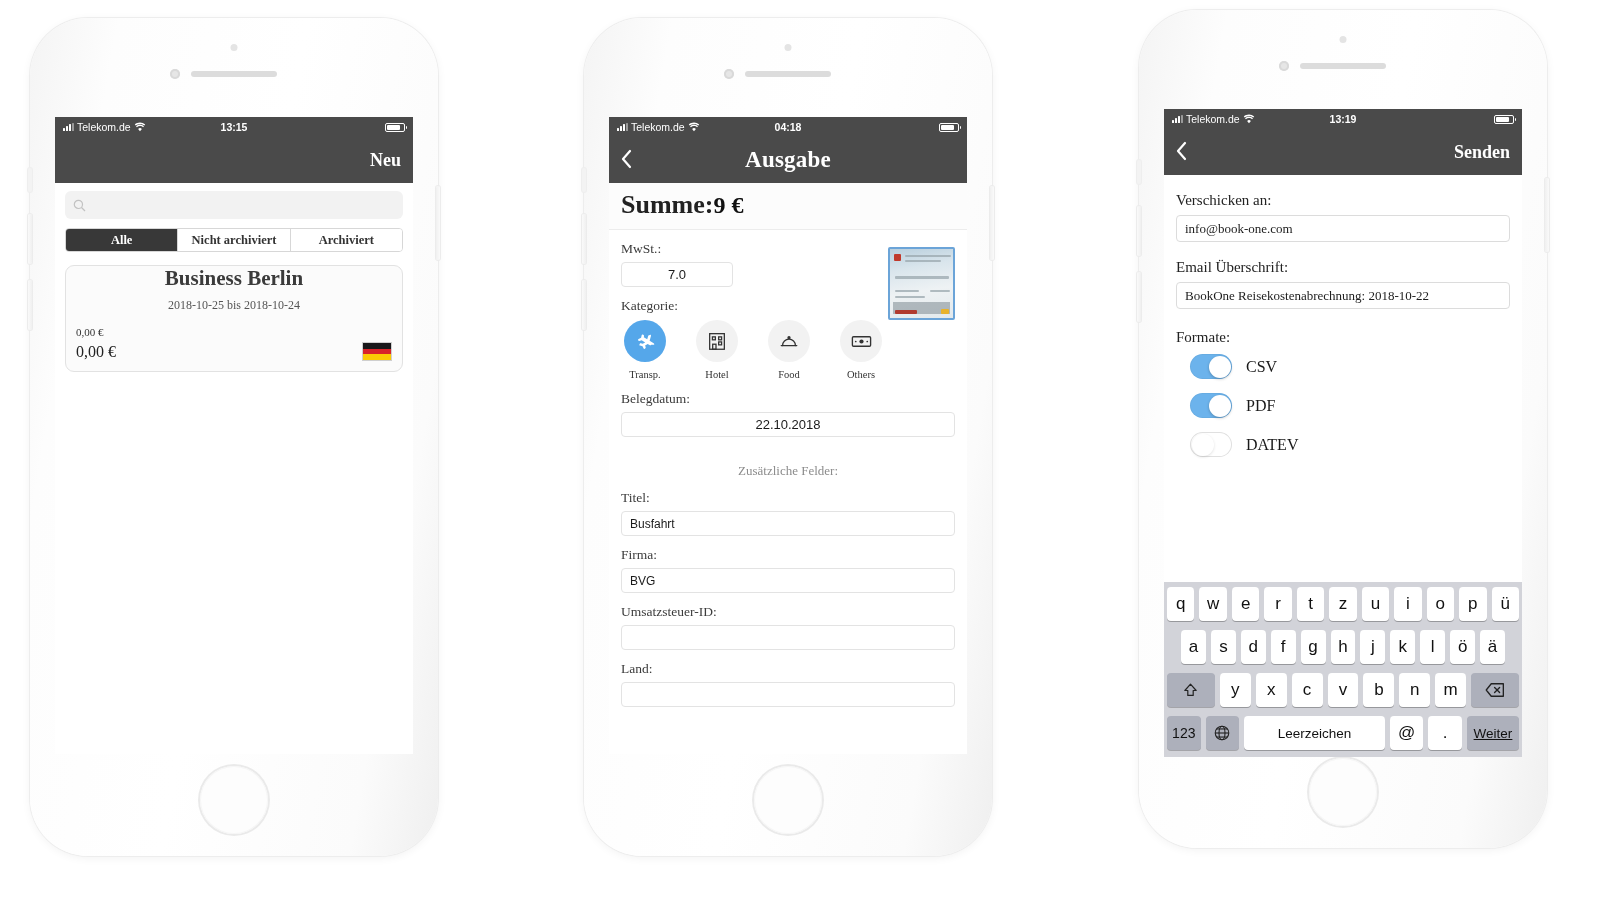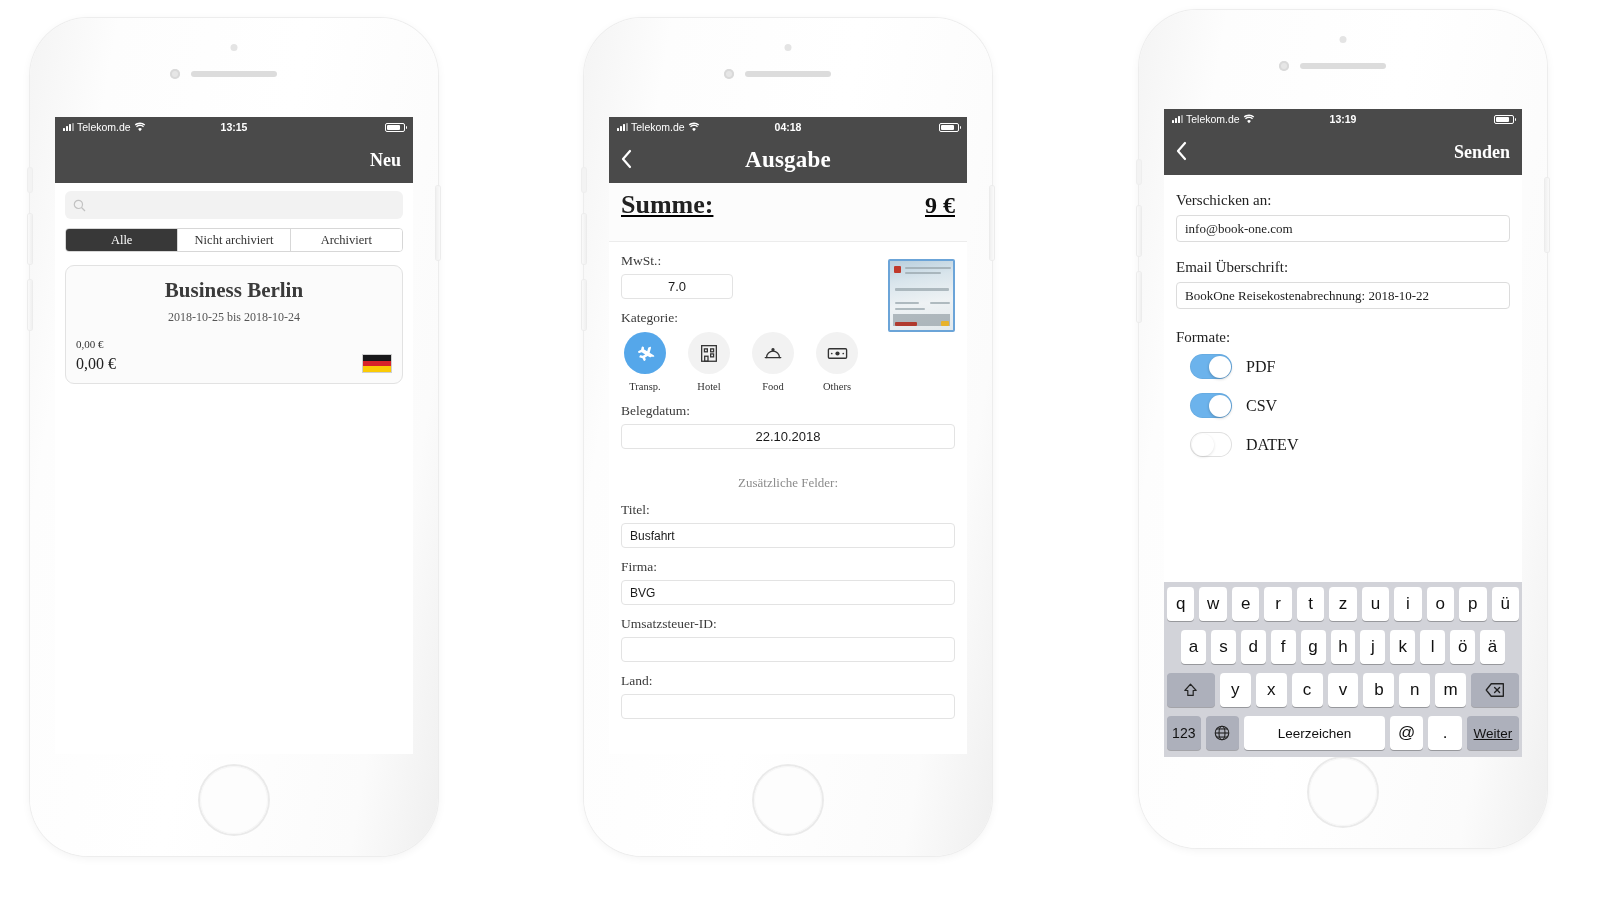--- a/index.html
+++ b/index.html
@@ -120,43 +120,43 @@
     background: #f2f2f2; display: flex; align-items: center; padding: 0 8px; gap: 6px;
   }
   .searchbar svg { opacity: .45; }
   .seg {
     display: flex; margin: 9px 10px 0; height: 24px;
     border-radius: 4px; overflow: hidden;
     border: 1px solid #d7d7d7;
   }
   .seg div {
     flex: 1; display: flex; align-items: center; justify-content: center;
-    font-size: 12.5px; font-weight: 400; color: #333;
+    font-size: 12.5px; font-weight: 700; color: #333;
     background: #fff; border-left: 1px solid #d7d7d7;
   }
   .seg div:first-child { border-left: 0; }
   .seg div.on { background: #383838; color: #fff; }
 
   .trip-card {
     margin: 13px 10px 0; border: 1px solid #e2e2e2; border-radius: 9px;
-    background: #fbfbfb; padding: 12px 10px 10px; position: relative;
+    background: #fbfbfb; padding: 0 10px 10px; position: relative;
   }
   .trip-title { text-align: center; font-size: 21px; font-weight: 700; color: #3b3b3b; }
   .trip-dates { text-align: center; font-size: 12px; color: #555; margin-top: 7px; }
   .trip-a1 { font-size: 11px; color: #333; margin-top: 13px; }
   .trip-row { display:flex; align-items:flex-end; justify-content:space-between; margin-top: 4px;}
   .trip-a2 { font-size: 16px; color: #222; }
   .flag { width: 30px; height: 19px; border: 1px solid #cfcfcf; overflow: hidden; }
   .flag i { display: block; height: 33.33%; }
   .flag i:nth-child(1){background:#18181a}.flag i:nth-child(2){background:#d8232a}.flag i:nth-child(3){background:#fbcb05}
 
   
   .sum-row {
-    display: flex; align-items: baseline; justify-content: space-between;
-    padding: 7px 12px 21px; border-bottom: 1px solid #ececec; background:#fcfcfc;text-decoration:underline;
+    display: flex; align-items: baseline; 
+    padding: 7px 12px 9px; border-bottom: 1px solid #ececec; background:#fcfcfc;
   }
   .sum-label { font-size: 26px; font-weight: 700; color: #222; }
   .sum-val   { font-size: 24px; font-weight: 700; color: #111; }
 
   .s2-body { padding: 0 12px; position: relative; }
   .fld-label { font-size: 13.5px; color: #3b3b3b; margin: 11px 0 5px; }
   .fld {
     height: 25px; border: 1px solid #e3e3e3; border-radius: 4px; background: #fff;
     display: flex; align-items: center; padding: 0 8px;
     font-family: "Liberation Sans", sans-serif; font-size: 12px; color: #1a1a1a;
@@ -167,21 +167,21 @@
     position: absolute; right: 12px; top: 6px;
     width: 67px; height: 73px;
     border: 2px solid #6ba4d8; border-radius: 2px; overflow: hidden;
     background: linear-gradient(170deg,#b9cfdd 0%, #d9e5ec 28%, #eef2f4 60%, #e3e9ec 100%);
   }
   .thumb .tl { position:absolute; background:#9aa7ae; opacity:.75; height:2px; border-radius:1px;}
   .thumb .red { position:absolute; left:4px; top:5px; width:7px; height:7px; background:#c0392b; border-radius:1px;}
   .thumb .ybox{ position:absolute; right:4px; bottom:4px; width:8px; height:5px; background:#e8b22b; border-radius:1px;}
   .thumb .dark{ position:absolute; left:3px; right:3px; height:12px; background:#7d8a92; opacity:.55;}
 
-  .cats { display: flex; gap: 16px; margin-top: 6px; }
+  .cats { display: flex; gap: 24px; margin-top: 6px; }
   .cat { width: 48px; text-align: center; }
   .cat .circ {
     width: 42px; height: 42px; border-radius: 50%; background: #f2f2f2;
     display: flex; align-items: center; justify-content: center; margin: 0 auto;
   }
   .cat.on .circ { background: #55a7ea; }
   .cat .cname { font-size: 10.5px; color: #333; margin-top: 7px; }
   .zusatz { text-align: center; font-size: 13px; color: #8c8c8c; margin: 26px 0 2px; }
 
   
@@ -480,27 +480,27 @@
 
         <div class="s3-label">Email Überschrift:</div>
         <div class="s3-fld">BookOne Reisekostenabrechnung: 2018-10-22</div>
 
         <div class="fmt-label">Formate:</div>
 
         <div class="tog-row">
           <div class="tog">
               <div class="knob"></div>
             </div>
-          <div class="tog-name">PDF</div>
+          <div class="tog-name">CSV</div>
         </div>
         <div class="tog-row">
           <div class="tog">
               <div class="knob"></div>
             </div>
-          <div class="tog-name">CSV</div>
+          <div class="tog-name">PDF</div>
         </div>
         <div class="tog-row">
           <div class="tog off">
               <div class="knob"></div>
             </div>
           <div class="tog-name">DATEV</div>
         </div>
       </div>
 
       <div class="kbd">

